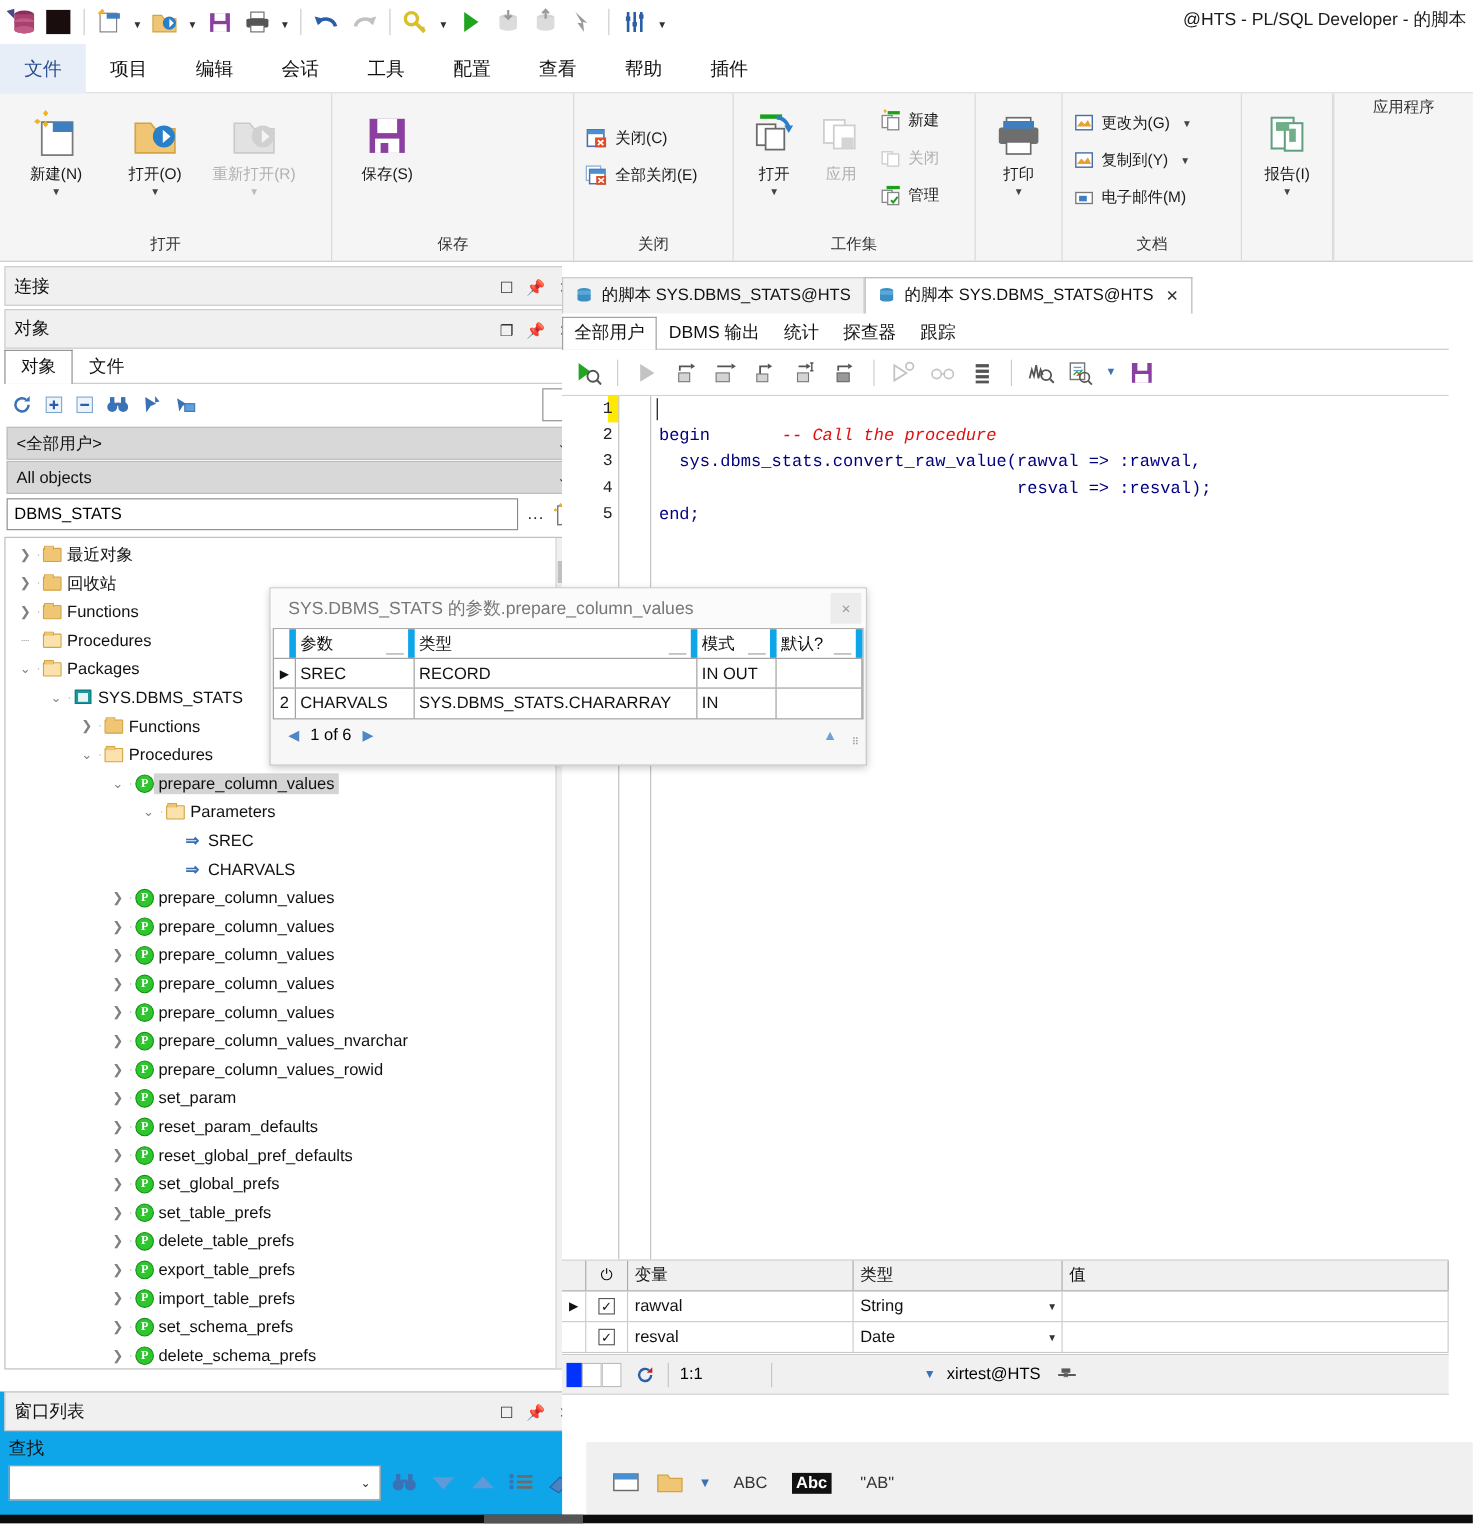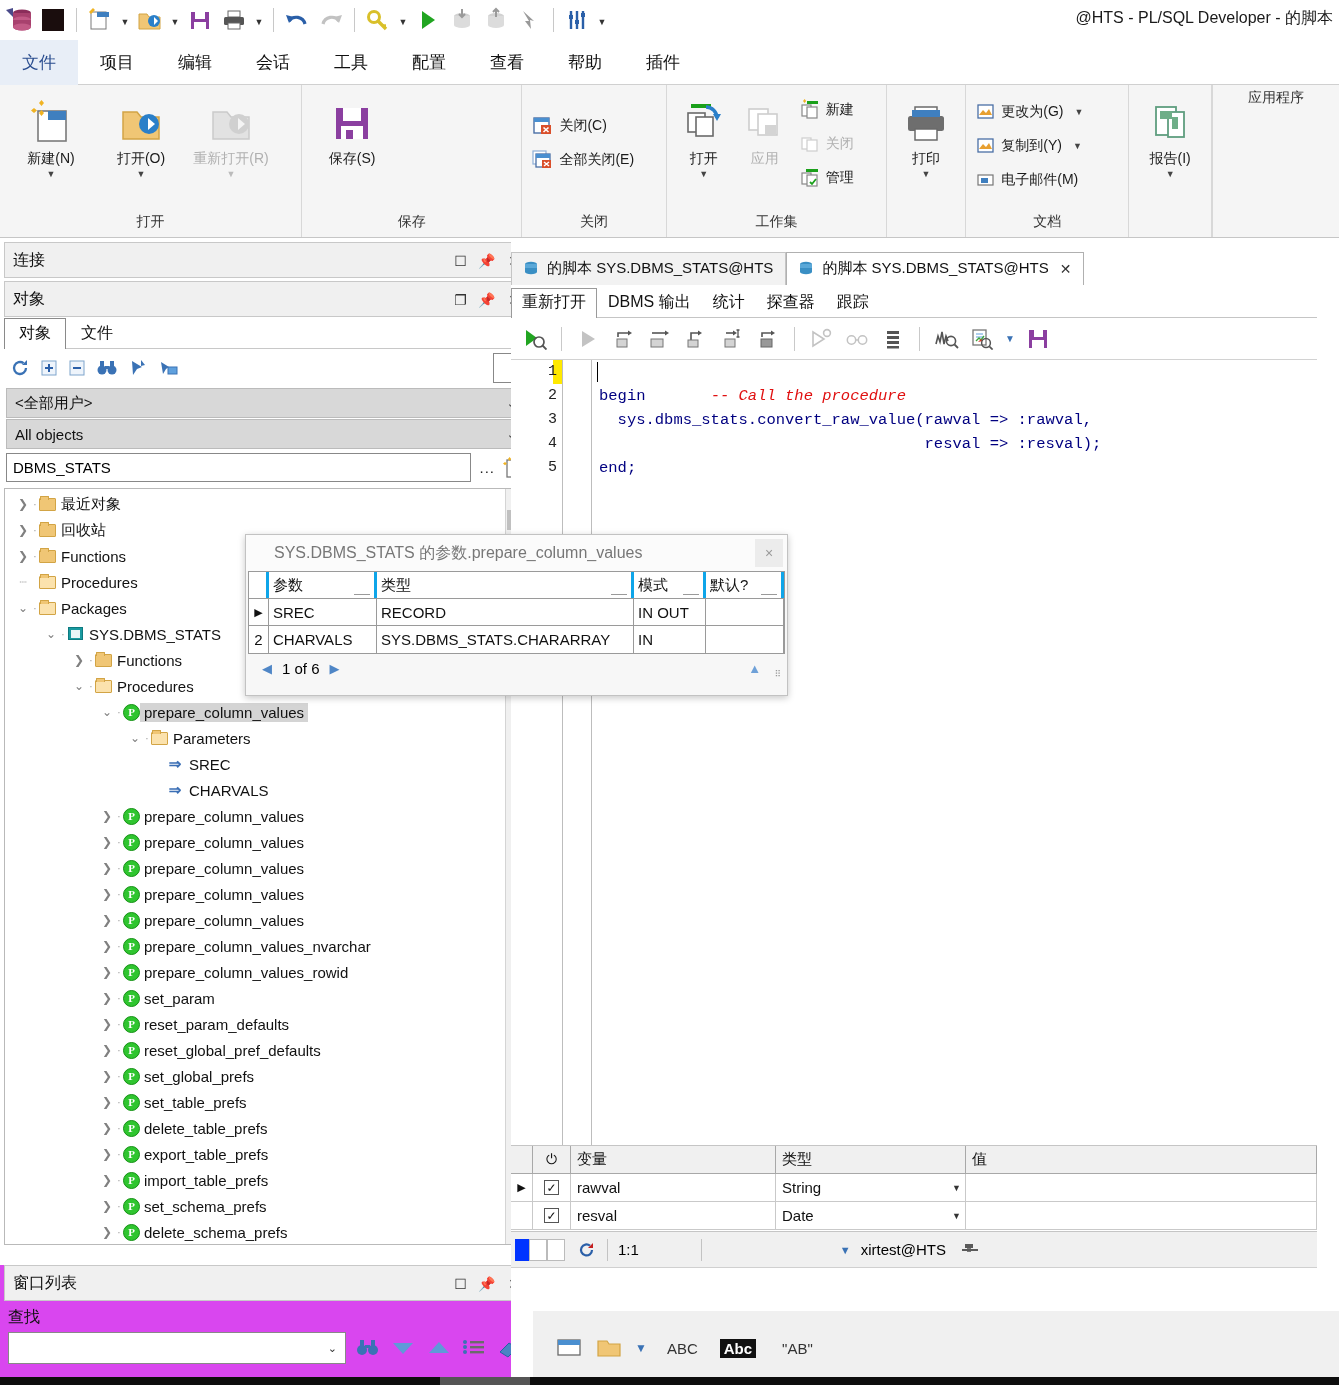--- a/index.html
+++ b/index.html
@@ -149,21 +149,21 @@
   }
   .arrowicon { width: 20px; flex:none; color: #3b6fb5; font-size: 15px; font-weight: bold; text-align:center; }
   .vsb {
     position: absolute; right: 0; top: 0; width: 21px; bottom: 0;
     background: #f0f0f0; border-left: 1px solid #d4d4d4;
   }
   .vsb .arw { height: 21px; display: flex; align-items: center; justify-content: center; font-size: 11px; color: #444; }
   .vsb .thumb { position: absolute; left: 1px; right: 1px; top: 21px; height: 20px; background: #c0c0c0; }
 
   
-  .winlist { position: absolute; left: 0; top: 1265px; width: 531px; height: 120px; background: #d946ef; }
+  .winlist { position: absolute; left: 0; top: 1265px; width: 531px; height: 120px; background: #0ea5e9; }
   .findlabel { font-size: 16px; color: #111; padding: 6px 0 4px 8px; }
   .findrow { display: flex; align-items: center; gap: 10px; padding-left: 8px; }
   .findinput {
     width: 338px; height: 32px; border: 1px solid #888; background: #fff; position: relative;
   }
   .findinput .chev { position: absolute; right: 8px; top: 9px; font-size: 11px; color: #333; }
 
   
   .right { position: absolute; left: 511px; top: 240px; width: 806px; height: 1145px; background: #fff; }
   .doctabs { display: flex; height: 44px; align-items: flex-end; background: #fff; }
@@ -237,30 +237,30 @@
   .blackstrip { position: absolute; left: 0; top: 1377px; width: 1339px; height: 8px; background: #0d0d0d; }
   .graystrip { position: absolute; left: 440px; top: 1377px; width: 90px; height: 8px; background: #555; }
 
   
   .popup {
     position: absolute; left: 245px; top: 534px; width: 543px; height: 162px;
     background: #f7f7f7; border: 1px solid #c2c2c2; box-shadow: 0 2px 7px rgba(0,0,0,.22);
     z-index: 50;
   }
   .popup-title {
-    height: 36px; display: flex; align-items: center; padding-left: 28px;
+    height: 36px; display: flex; align-items: center; padding-left: 16px;
     font-size: 16px; color: #777; position: relative; background:#fbfbfb;
   }
   .popup-close {
     position: absolute; right: 4px; top: 4px; width: 28px; height: 28px; background: #ececec;
     color: #9a9a9a; font-size: 14px; display: flex; align-items: center; justify-content: center;
   }
   .pgrid { margin: 0 2px; border: 1px solid #9a9a9a; background: #fff; }
   .pg-head { display: flex; height: 27px; background: #fff; border-bottom: 1px solid #9a9a9a; }
-  .pg-cell { border-right: 3px solid #0ea5e9; display: flex; align-items: center; padding: 0 4px;
+  .pg-cell { border-right: 6px solid #0ea5e9; display: flex; align-items: center; padding: 0 4px;
              font-size: 15px; color: #111; position: relative; white-space: nowrap; overflow: hidden; }
   .pg-head .pg-cell:after {
     content:''; position:absolute; right:4px; bottom:3px; width:16px; height:1px; background:#9a9a9a;
   }
   .pg-head .pg-cell.nogrip:after { display:none; }
   .pg-row { display: flex; height: 27px; border-bottom: 1px solid #9a9a9a; }
   .pg-row:last-child { border-bottom: none; }
   .pg-row .pg-cell { border-right: 1px solid #9a9a9a; }
   .pg-nav { display: flex; align-items: center; height: 28px; padding-left: 16px; gap: 10px; font-size: 15px; position: relative; }
   .pg-nav .tri { color: #4f86c6; font-size: 13px; }
@@ -999,21 +999,21 @@
             <path d="M3 4 v4 a6 2.2 0 0 0 12 0 v-4" fill="#5aa8d8"></path>
             <path d="M3 8 v4 a6 2.2 0 0 0 12 0 v-4" fill="#3a8fc4"></path>
           </svg>
         </span>
         <span>的脚本 SYS.DBMS_STATS@HTS</span>
         <span class="x">✕</span>
       </div>
     </div>
 
     <div class="subtabs">
-      <div class="subtab active">重新打开</div>
+      <div class="subtab active">全部用户</div>
       <div class="subtab">DBMS 输出</div>
       <div class="subtab">统计</div>
       <div class="subtab">探查器</div>
       <div class="subtab">跟踪</div>
     </div>
 
     <div class="edtoolbar">
       <span class="etb">
         <svg width="24" height="22" viewBox="0 0 24 22">
           <path d="M3 2 l11 8 -11 8z" fill="#21a521"></path>

